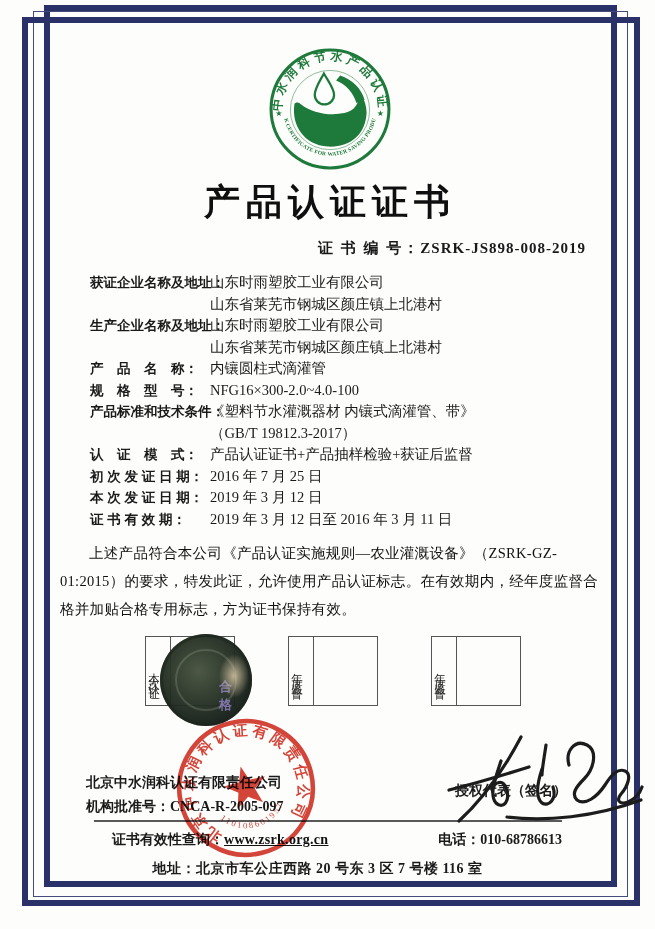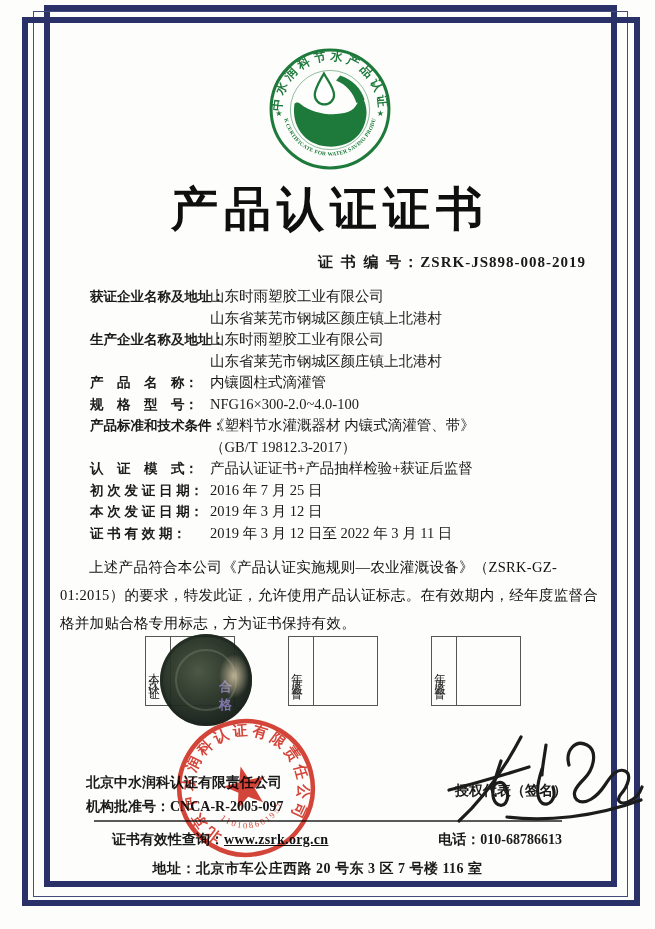--- a/index.html
+++ b/index.html
@@ -10,21 +10,21 @@
   .frame-a { position:absolute; left:44px; top:5px;  width:573px; height:882px; border:6px solid #2a3169; }
   .frame-thin { position:absolute; left:33px; top:11px; width:595px; height:886px; border:1.5px solid #434a7c; }
   .frame-b { position:absolute; left:22px; top:17px; width:618px; height:889px; border:6px solid #2a3169; }
 
   .content { position:absolute; left:60px; top:30px; width:540px; }
 
   .logo-wrap { text-align:center; margin-top:16px; }
   svg text { font-family:"Liberation Serif", serif; }
 
   .title { text-align:center; margin-top:2px; font-family:"Liberation Sans", sans-serif;
-           font-weight:bold; font-size:47px; letter-spacing:6px; color:#0f0f0f; }
+           font-weight:bold; font-size:36px; letter-spacing:6px; color:#0f0f0f; }
 
   .certno-line { margin-top:12px; text-align:right; padding-right:14px;
                  font-size:15px; font-weight:bold; }
   .certno-line .lbl { letter-spacing:2px; }
   .certno-line .num { letter-spacing:1px; }
 
   .fields { margin-top:14px; padding-left:30px; }
   .field-row { display:flex; align-items:flex-start; }
   .field-label { width:116px; flex:0 0 116px; font-family:"Liberation Sans", sans-serif;
                  font-weight:bold; font-size:13.5px; line-height:21.5px; white-space:nowrap; }
@@ -158,21 +158,21 @@
       </div>
       <div class="field-row">
         <div class="field-label">本 次 发 证 日 期：</div>
         <div class="field-values">
             <div>2019 年 3 月 12 日</div>
           </div>
       </div>
       <div class="field-row">
         <div class="field-label">证 书 有 效 期：</div>
         <div class="field-values">
-            <div>2019 年 3 月 12 日至 2022 年 3 月 11 日</div>
+            <div>2019 年 3 月 12 日至 2016 年 3 月 11 日</div>
           </div>
       </div>
     </div>
 
     <div class="statement">上述产品符合本公司《产品认证实施规则—农业灌溉设备》（ZSRK-GZ- 01:2015）的要求，特发此证，允许使用产品认证标志。在有效期内，经年度监督合格并加贴合格专用标志，方为证书保持有效。</div>
   </div>
 
   <div class="boxes-row">
     <div class="rbox">
       <div class="rbox-label">本次认证</div>

